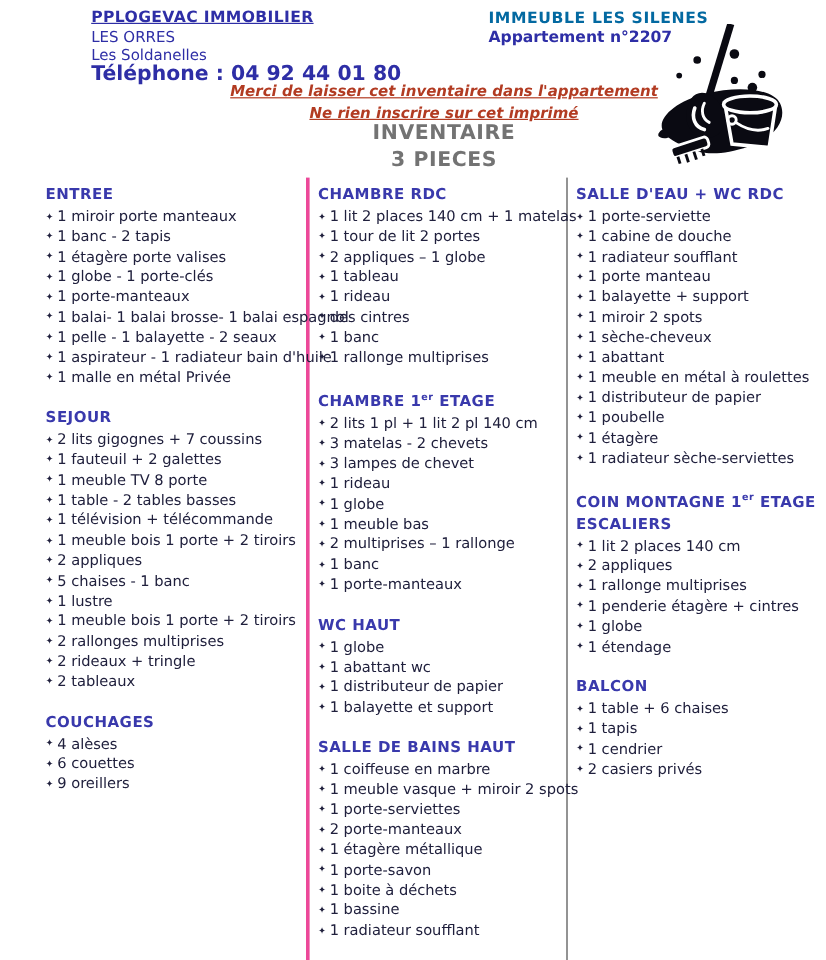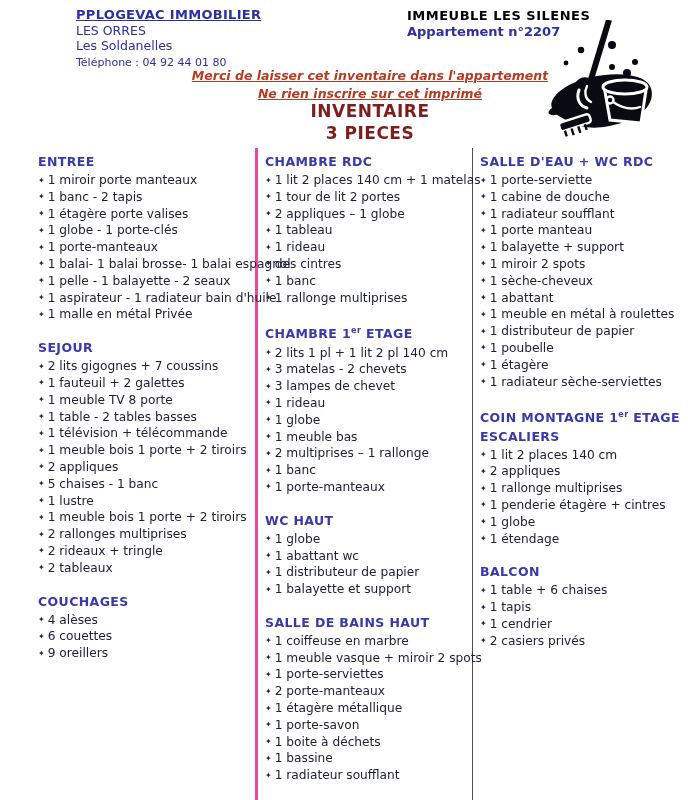--- a/index.html
+++ b/index.html
@@ -11,31 +11,31 @@
     color:#20203d;
     overflow:hidden;
   }
   
   .agency-block{position:absolute;left:76px;top:7px;line-height:15.5px;}
   .agency-name{
     color:#2e2ea6;font-weight:bold;font-size:13px;
     text-decoration:underline;letter-spacing:.3px;
   }
   .agency-line{color:#2e2ea6;font-size:12.5px;}
-  .agency-phone{color:#2e2ea6;font-size:11px;font-weight:normal;margin-top:1px;}
+  .agency-phone{color:#2e2ea6;font-size:17px;font-weight:bold;margin-top:1px;}
   .building-block{position:absolute;left:407px;top:8px;}
-  .building-name{color:#000000;font-weight:bold;font-size:13px;letter-spacing:.5px;}
+  .building-name{color:#0369a1;font-weight:bold;font-size:13px;letter-spacing:.5px;}
   .apartment{color:#2e2ea6;font-weight:bold;font-size:13px;margin-top:1px;}
   .notice{position:absolute;left:120px;top:67px;width:500px;text-align:center;line-height:18px;}
   .notice div{
     color:#b23b22;font-size:12.5px;font-weight:bold;font-style:italic;
     text-decoration:underline;
   }
   .doc-title{position:absolute;left:120px;top:100px;width:500px;text-align:center;line-height:22px;}
-  .doc-title div{color:#7f1d1d;font-size:17px;font-weight:bold;letter-spacing:.5px;}
+  .doc-title div{color:#737373;font-size:17px;font-weight:bold;letter-spacing:.5px;}
   .clipart{position:absolute;left:546px;top:20px;}
   
   .columns{
     position:absolute;left:0;top:148px;width:688px;height:652px;
     display:flex;box-sizing:border-box;
   }
   .inv-column{box-sizing:border-box;padding-top:6px;}
   .col-1{width:258px;padding-left:38px;border-right:3px solid #ec4899;}
   .col-2{width:215px;padding-left:7px;border-right:1px solid #4d4d4d;}
   .col-3{width:215px;padding-left:7px;}

